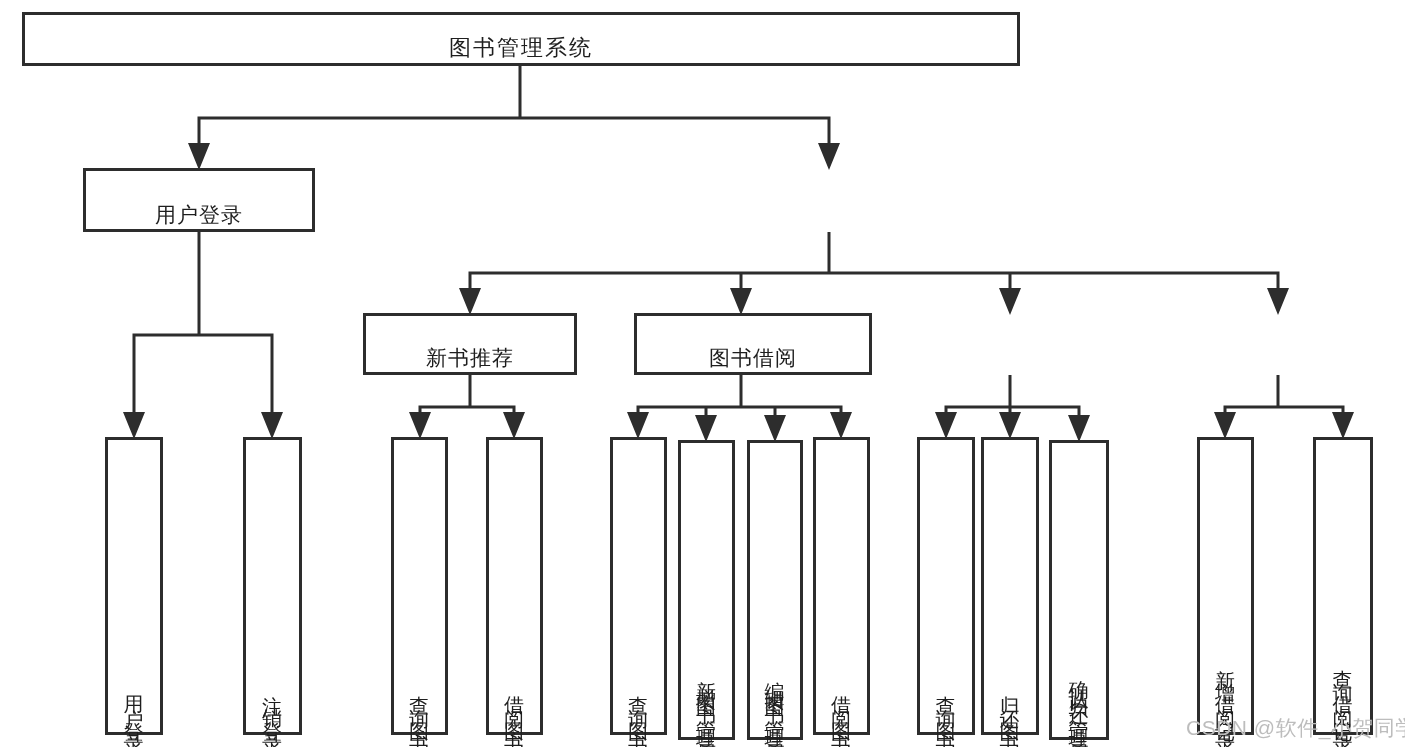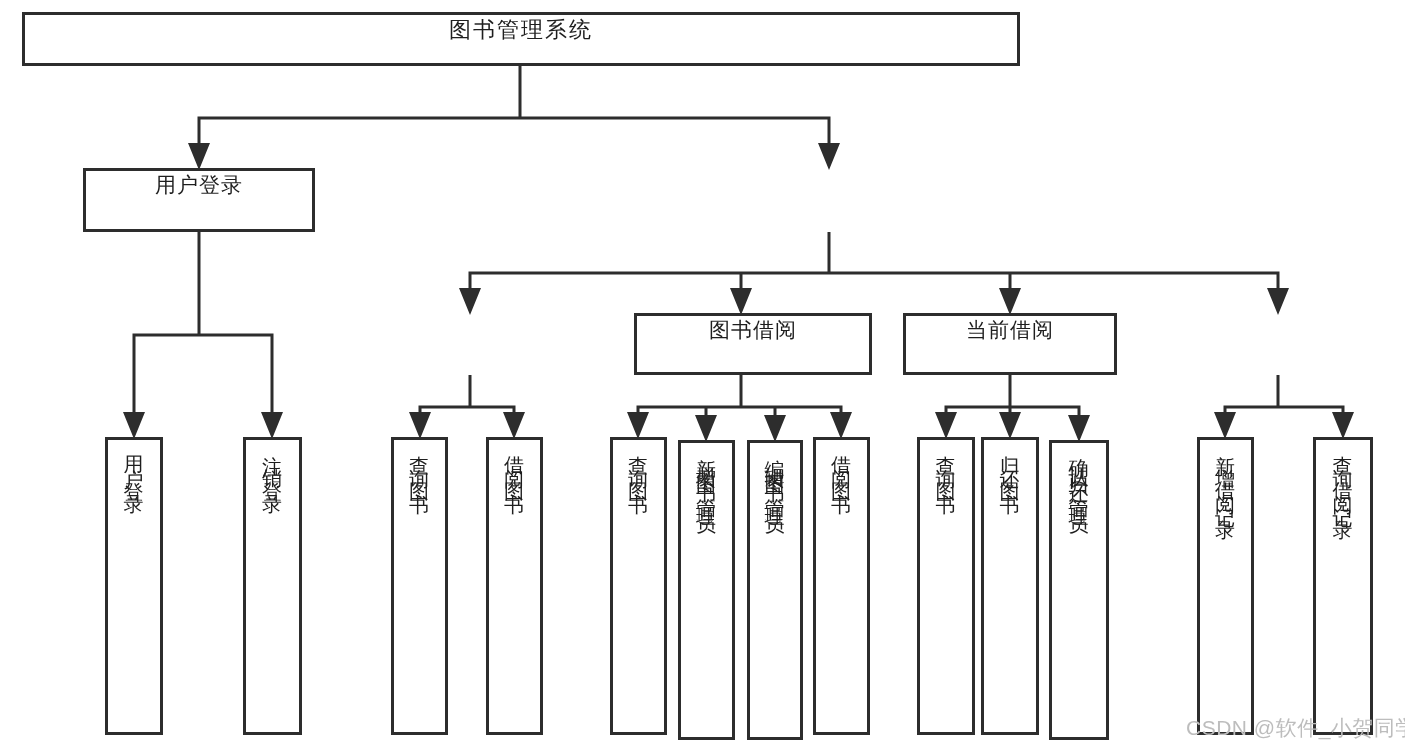--- a/index.html
+++ b/index.html
@@ -1,21 +1,21 @@
 <!DOCTYPE html>
 <html><head>
 <meta charset="utf-8">
 <style>
   html,body{margin:0;padding:0;}
   body{width:1405px;height:747px;background:#ffffff;font-family:"Liberation Sans",sans-serif;}
   .canvas{position:relative;width:1405px;height:747px;background:#ffffff;overflow:hidden;}
   .connectors{position:absolute;left:0;top:0;z-index:0;}
   .node{
     position:absolute;box-sizing:border-box;background:#ffffff;
-    border:3px solid #2d2d2d;display:flex;align-items:flex-start;justify-content:center;
+    border:3px solid #2d2d2d;display:flex;align-items:flex-end;justify-content:center;
     z-index:1;color:#1e1e1e;
   }
   .h-label{font-size:21px;letter-spacing:1px;white-space:nowrap;}
   .root .h-label{font-size:22px;letter-spacing:2px;}
   .v-label{
     writing-mode:vertical-rl;text-orientation:mixed;
     font-size:20px;letter-spacing:13px;line-height:1;white-space:nowrap;
   }
   .v-label.long{letter-spacing:8px;}
   .watermark{
@@ -69,25 +69,25 @@
   </svg>
 
   <div class="node root" style="left:22px;top:12px;width:998px;height:54px">
     <span class="h-label">图书管理系统</span>
   </div>
 
   <div class="node" style="left:83px;top:168px;width:232px;height:64px">
     <span class="h-label">用户登录</span>
   </div>
 
+  <div class="node" style="left:363px;top:313px;width:214px;height:62px">
+    <span class="h-label">新书推荐</span>
+  </div>
   <div class="node" style="left:634px;top:313px;width:238px;height:62px">
     <span class="h-label">图书借阅</span>
-  </div>
-  <div class="node" style="left:903px;top:313px;width:214px;height:62px">
-    <span class="h-label">当前借阅</span>
   </div>
 
   <div class="node" style="left:105px;top:437px;width:58px;height:298px">
     <span class="v-label">用户登录</span>
   </div>
   <div class="node" style="left:243px;top:437px;width:59px;height:298px">
     <span class="v-label">注销登录</span>
   </div>
 
   <div class="node" style="left:391px;top:437px;width:57px;height:298px">

